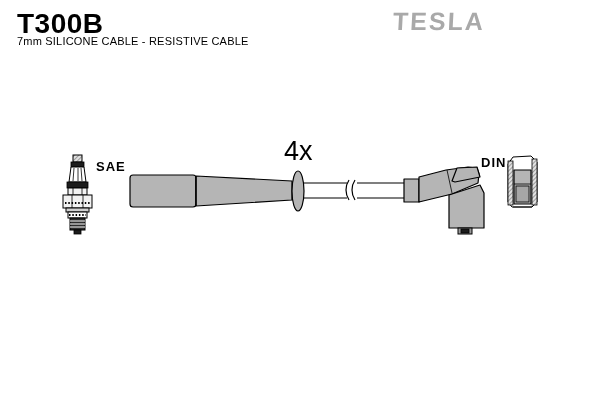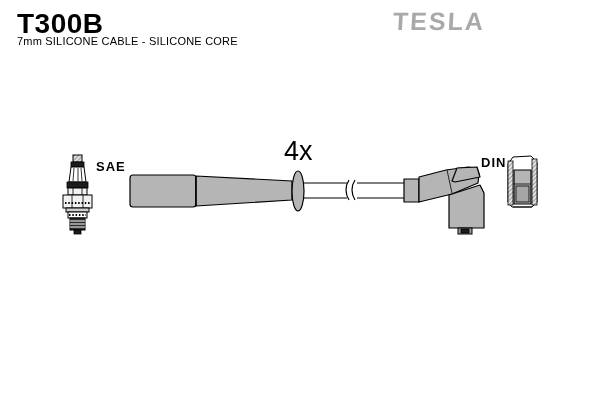--- a/index.html
+++ b/index.html
@@ -36,21 +36,21 @@
   .stroke-only{fill:none;stroke:var(--outline);stroke-width:1.2;}
   .thin{stroke-width:.8;}
   text.svg-label{fill:#000;font-family:"Liberation Sans",sans-serif;}
   .qty{font-size:27px;}
   .std{font-size:13px;font-weight:bold;letter-spacing:1px;}
 </style>
 </head>
 <body>
 
 <div class="part-number">T300B</div>
-<div class="subtitle">7mm SILICONE CABLE - SILICONE CORE</div>
+<div class="subtitle">7mm SILICONE CABLE - RESISTIVE CABLE</div>
 <div class="brand">TESLA</div>
 
 <svg class="diagram" width="600" height="400" viewBox="0 0 600 400" xmlns="http://www.w3.org/2000/svg">
   <defs>
     <pattern id="hatch" width="3" height="3" patternUnits="userSpaceOnUse" patternTransform="rotate(45)">
       <rect width="3" height="3" fill="#e2e2e2"></rect>
       <line x1="0" y1="0" x2="0" y2="3" stroke="#555" stroke-width="1"></line>
     </pattern>
   </defs>
 

